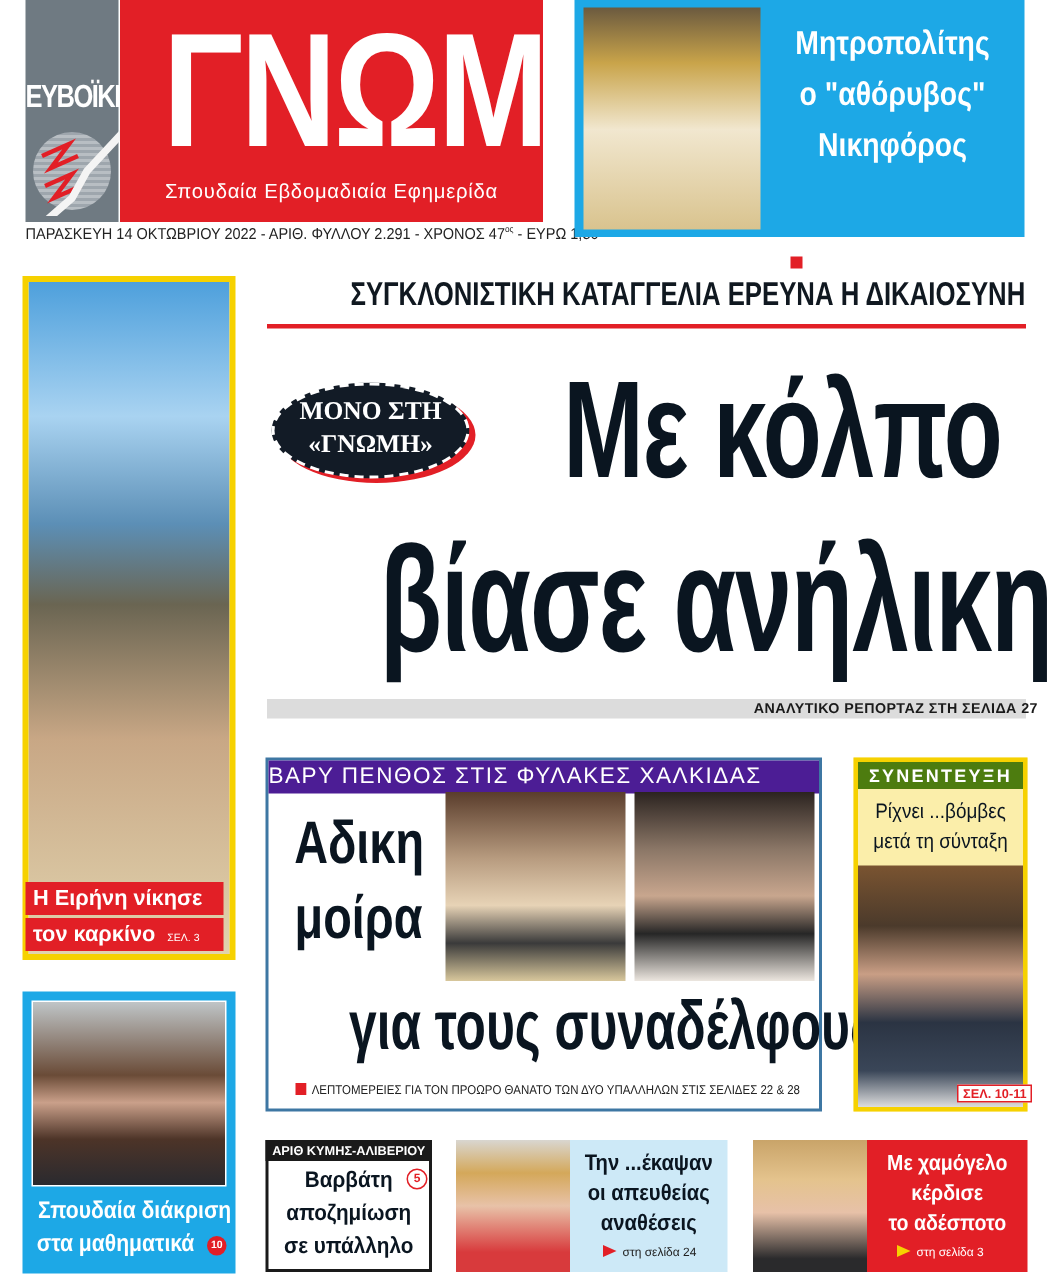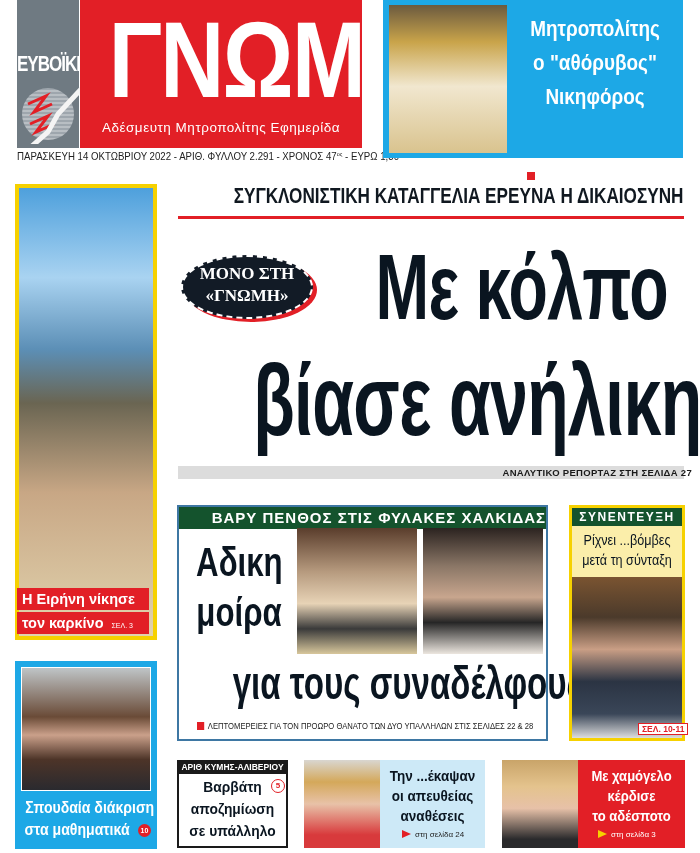--- a/index.html
+++ b/index.html
@@ -40,31 +40,31 @@
   .badge-l2 { left: 181px; top: 286px; width: 132px; text-align: center; color: #fff; font-family: Liberation Serif, serif; font-weight: bold; font-size: 17px; }
 
   
   .hl1 { left: 320px; top: 232px; width: 370px; text-align: center; font-weight: bold; font-size: 92px; line-height: 110px; color: #0a1520; transform: scaleX(0.70); transform-origin: center; white-space: nowrap; letter-spacing: -1px; }
   .hl2 { left: 170px; top: 340px; width: 520px; text-align: center; font-weight: bold; font-size: 100px; line-height: 120px; color: #0a1520; transform: scaleX(0.68); transform-origin: center; white-space: nowrap; letter-spacing: -1px; }
   .hl-bar { left: 178px; top: 466px; width: 506px; height: 13px; background: #dcdcdc; }
   .hl-ref { left: 178px; top: 467px; width: 500px; text-align: right; font-size: 9.5px; font-weight: bold; color: #1a1a1a; letter-spacing: 0.3px; margin-left: 14px; }
 
   
   .mid-box { left: 177px; top: 505px; width: 371px; height: 236px; border: 2px solid #3e77a3; background: #fff; }
-  .mid-head { left: 179px; top: 507px; width: 367px; height: 22px; background: #14532d; color: #fff; font-weight: bold; font-size: 15px; line-height: 22px; text-align: right; letter-spacing: 1px; white-space: nowrap; }
+  .mid-head { left: 179px; top: 507px; width: 367px; height: 22px; background: #4c1d95; color: #fff; font-weight: normal; font-size: 15px; line-height: 22px; text-align: left; letter-spacing: 1px; white-space: nowrap; }
   .mid-p1 { left: 297px; top: 528px; width: 120px; height: 126px; background: linear-gradient(180deg, #5a3d2c 0%, #b79b7f 35%, #e7d3b6 60%, #3a3a3a 80%, #d8c79c 100%); }
   .mid-p2 { left: 423px; top: 528px; width: 120px; height: 126px; background: linear-gradient(180deg, #2b2320 0%, #8a7666 30%, #c8a68e 55%, #262626 75%, #ece6df 100%); }
   .mid-t1 { left: 184px; top: 540px; width: 110px; text-align: center; font-weight: bold; font-size: 40px; line-height: 44px; transform: scaleX(0.78); color: #0a1520; }
   .mid-t2 { left: 184px; top: 590px; width: 110px; text-align: center; font-weight: bold; font-size: 40px; line-height: 44px; transform: scaleX(0.78); color: #0a1520; }
   .mid-t3 { left: 182px; top: 658px; width: 362px; text-align: center; font-weight: bold; font-size: 46px; line-height: 50px; transform: scaleX(0.72); transform-origin: center; white-space: nowrap; color: #0a1520; }
   .mid-ref { left: 197px; top: 721px; width: 345px; font-size: 8.5px; color: #222; white-space: nowrap; transform: scaleX(0.9); transform-origin: left; }
 
   
   .iv-frame { left: 569px; top: 505px; width: 116px; height: 236px; border: 3px solid #f6d100; background: #fbeeaa; }
-  .iv-head { left: 572px; top: 508px; width: 110px; height: 18px; background: #14532d; color: #fff; font-weight: bold; font-size: 12px; line-height: 18px; text-align: center; letter-spacing: 1.5px; }
+  .iv-head { left: 572px; top: 508px; width: 110px; height: 18px; background: #4d7c0f; color: #fff; font-weight: bold; font-size: 12px; line-height: 18px; text-align: center; letter-spacing: 1.5px; }
   .iv-t1 { left: 572px; top: 530px; width: 110px; text-align: center; font-size: 14px; line-height: 20px; color: #0a1520; transform: scaleX(0.9); white-space: nowrap; }
   .iv-t2 { left: 572px; top: 550px; width: 110px; text-align: center; font-size: 14px; line-height: 20px; color: #0a1520; transform: scaleX(0.9); white-space: nowrap; }
   .iv-photo { left: 572px; top: 577px; width: 110px; height: 161px; background: linear-gradient(180deg, #7a5431 0%, #4b3a2b 25%, #c99e85 45%, #2b3443 65%, #3a4658 85%, #ddd 100%); }
   .iv-ref { left: 638px; top: 723px; background: #fff; border: 1px solid #e21f26; color: #e21f26; font-size: 8.5px; font-weight: bold; padding: 0 3px; white-space: nowrap; }
 
   
   .mt-box { left: 15px; top: 661px; width: 142px; height: 188px; background: #1da8e6; }
   .mt-photo { left: 21px; top: 667px; width: 130px; height: 124px; background: linear-gradient(180deg, #bfc5c7 0%, #6a4b37 40%, #caa08a 55%, #4d3428 75%, #2a2a2f 100%); border: 1px solid #fff; }
   .mt-t1 { left: 17px; top: 797px; width: 138px; text-align: center; color: #fff; font-weight: bold; font-size: 16px; line-height: 22px; white-space: nowrap; transform: scaleX(0.88); }
   .mt-t2 { left: 17px; top: 819px; width: 120px; text-align: center; color: #fff; font-weight: bold; font-size: 16px; line-height: 22px; white-space: nowrap; transform: scaleX(0.88); }
@@ -97,21 +97,21 @@
 <div class="abs mast-region">ΕΥΒΟΪΚΗ</div>
 <div class="abs mast-logo-circle">
   <svg width="70" height="60" viewBox="0 0 70 60" style="position:absolute;left:-4px;top:-4px;">
     <polyline points="10,20 28,12 16,28 34,20" fill="none" stroke="#e21f26" stroke-width="3"></polyline>
     <polyline points="12,40 30,32 18,48 36,40" fill="none" stroke="#e21f26" stroke-width="3"></polyline>
     <path d="M66,2 L40,30 L30,48 L14,62" stroke="#f4f4f4" stroke-width="5" fill="none"></path>
   </svg>
 </div>
 <div class="abs mast-red"></div>
 <div class="abs mast-title">ΓΝΩΜΗ</div>
-<div class="abs mast-sub">Αδέσμευτη Μητροπολίτης Εφημερίδα</div>
+<div class="abs mast-sub">Σπουδαία Εβδομαδιαία Εφημερίδα</div>
 <div class="abs mast-date"><span>ΠΑΡΑΣΚΕΥΗ 14 ΟΚΤΩΒΡΙΟΥ 2022 - ΑΡΙΘ. ΦΥΛΛΟΥ 2.291 - ΧΡΟΝΟΣ 47</span><sup>ος</sup><span> - ΕΥΡΩ 1,30</span></div>
 
 <div class="abs tr-box"></div>
 <div class="abs tr-photo"></div>
 <div class="abs tr-title">
   <div>Μητροπολίτης</div>
   <div>ο "αθόρυβος"</div>
   <div>Νικηφόρος</div>
 </div>
 <div class="abs tr-ref"><span class="sq"></span><span>ΡΕΠΟΡΤΑΖ ΣΤΗ ΣΕΛΙΔΑ 17</span></div>

